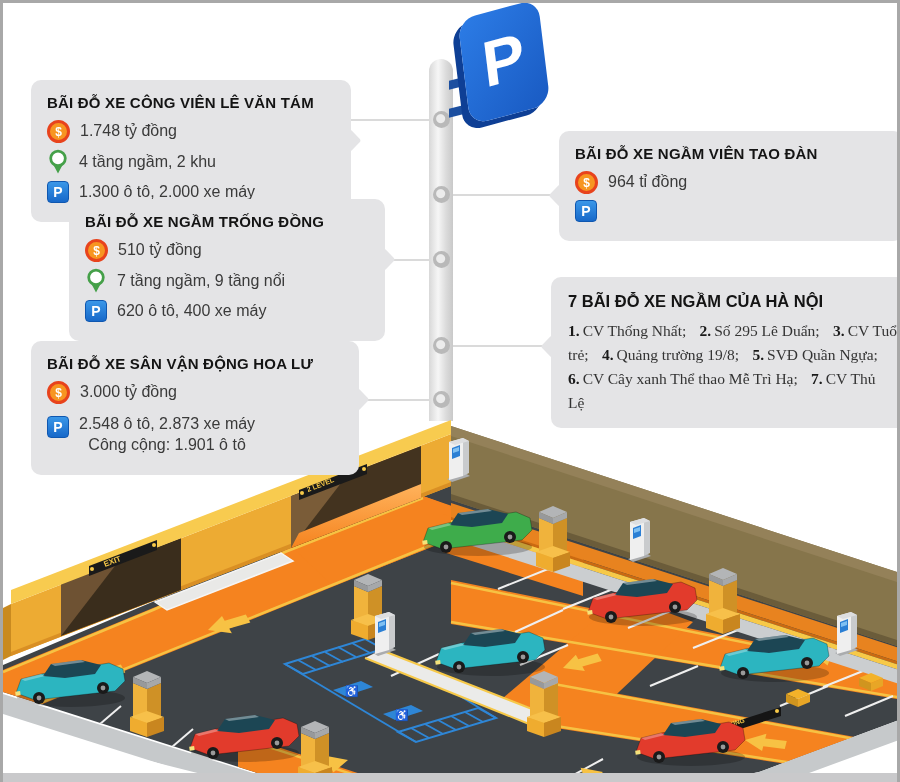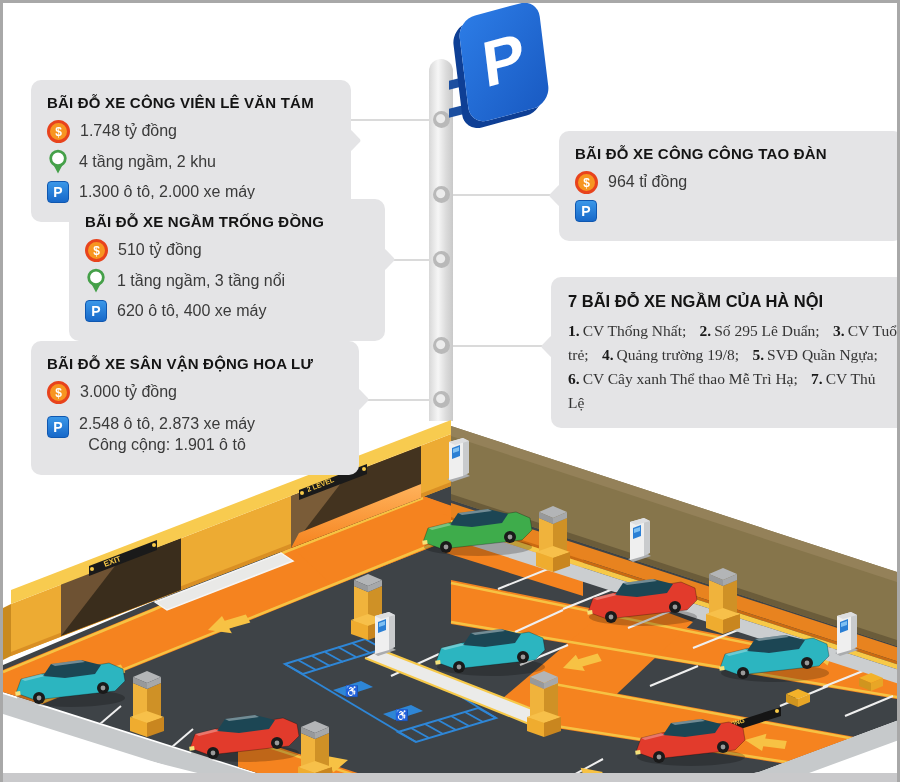--- a/index.html
+++ b/index.html
@@ -101,21 +101,21 @@
     <div class="co-title">BÃI ĐỖ XE NGẦM TRỐNG ĐỒNG</div>
     <div class="co-row">
       <span class="ic-money">$</span>
       <span class="co-text">510 tỷ đồng</span>
     </div>
     <div class="co-row">
       <svg class="ic-pin" viewBox="0 0 24 32">
         <path d="M12 30 L4.5 16 L19.5 16 Z" fill="#45a049"></path>
         <circle cx="12" cy="11.5" r="9" fill="#ffffff" stroke="#45a049" stroke-width="3.4"></circle>
       </svg>
-      <span class="co-text">1 tầng ngầm, 3 tầng nổi</span>
+      <span class="co-text">7 tầng ngầm, 9 tầng nổi</span>
     </div>
     <div class="co-row">
       <span class="ic-park">P</span>
       <span class="co-text">620 ô tô, 400 xe máy</span>
     </div>
   </div>
 
   <div class="callout" style="left:28px;top:338px;width:296px;">
     <div class="tip tip-right" style="top:50px;"></div>
     <div class="co-title">BÃI ĐỖ XE SÂN VẬN ĐỘNG HOA LƯ</div>
@@ -125,21 +125,21 @@
     </div>
     <div class="co-row top" style="margin-top:10px;">
       <span class="ic-park" style="margin-top:2px;">P</span>
       <span class="co-text"><span>2.548 ô tô, 2.873 xe máy</span><br>
         <span>Công cộng: 1.901 ô tô</span></span>
     </div>
   </div>
 
   <div class="callout" style="left:556px;top:128px;width:312px;">
     <div class="tip tip-left" style="top:56px;"></div>
-    <div class="co-title">BÃI ĐỖ XE CÔNG CÔNG TAO ĐÀN</div>
+    <div class="co-title">BÃI ĐỖ XE NGẦM VIÊN TAO ĐÀN</div>
     <div class="co-row">
       <span class="ic-money">$</span>
       <span class="co-text">964 tỉ đồng</span>
     </div>
     <div class="co-row">
       <span class="ic-park">P</span>
     </div>
   </div>
 
   <div class="listbox" style="left:548px;top:274px;width:334px;">

